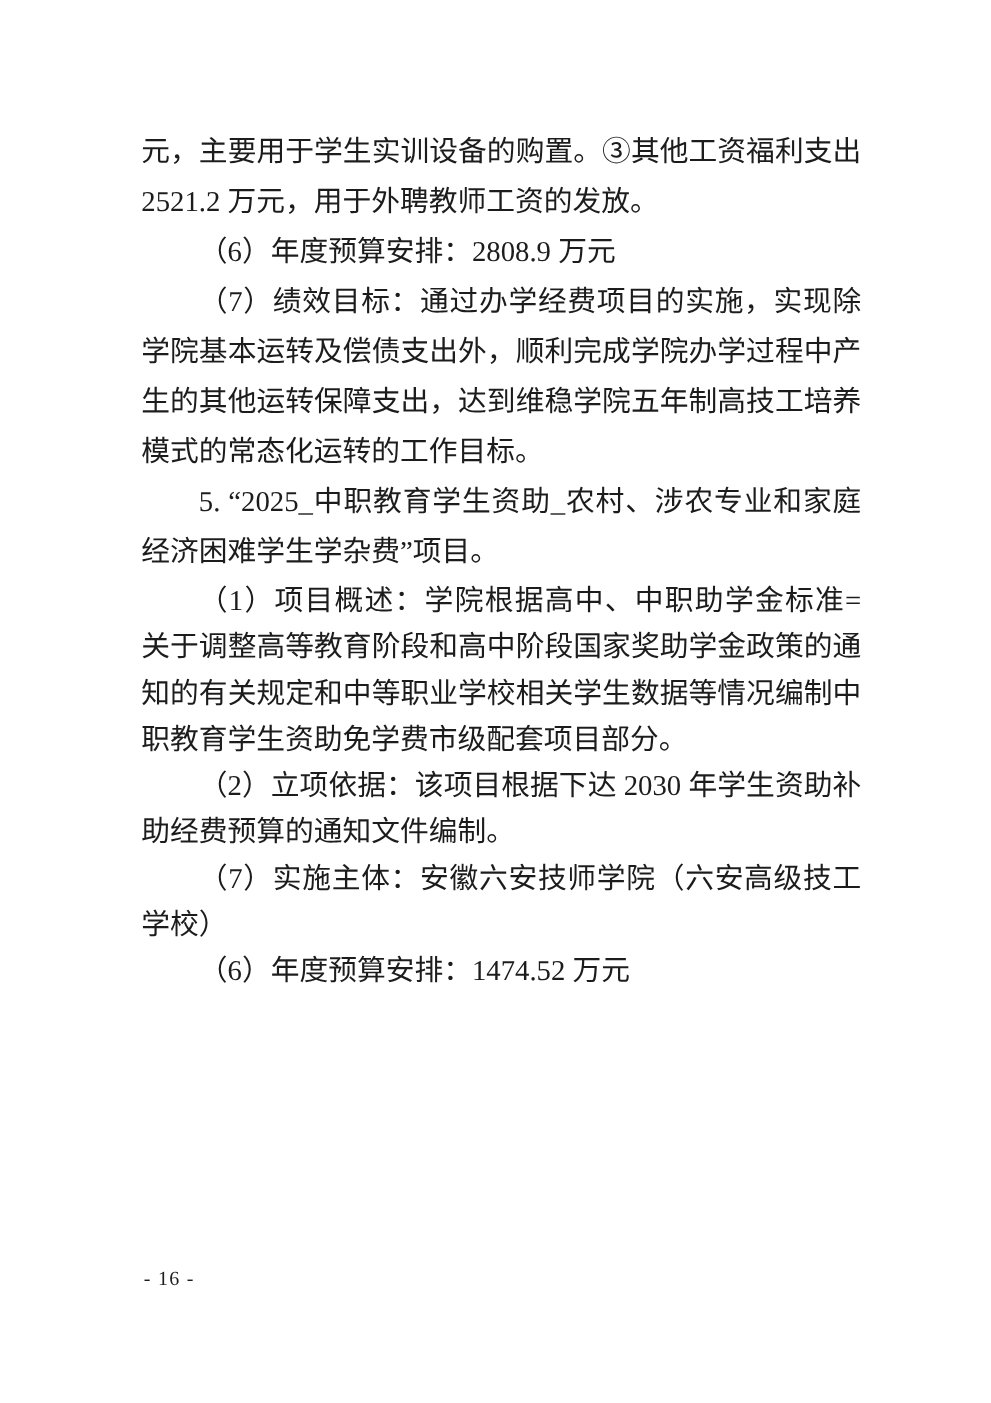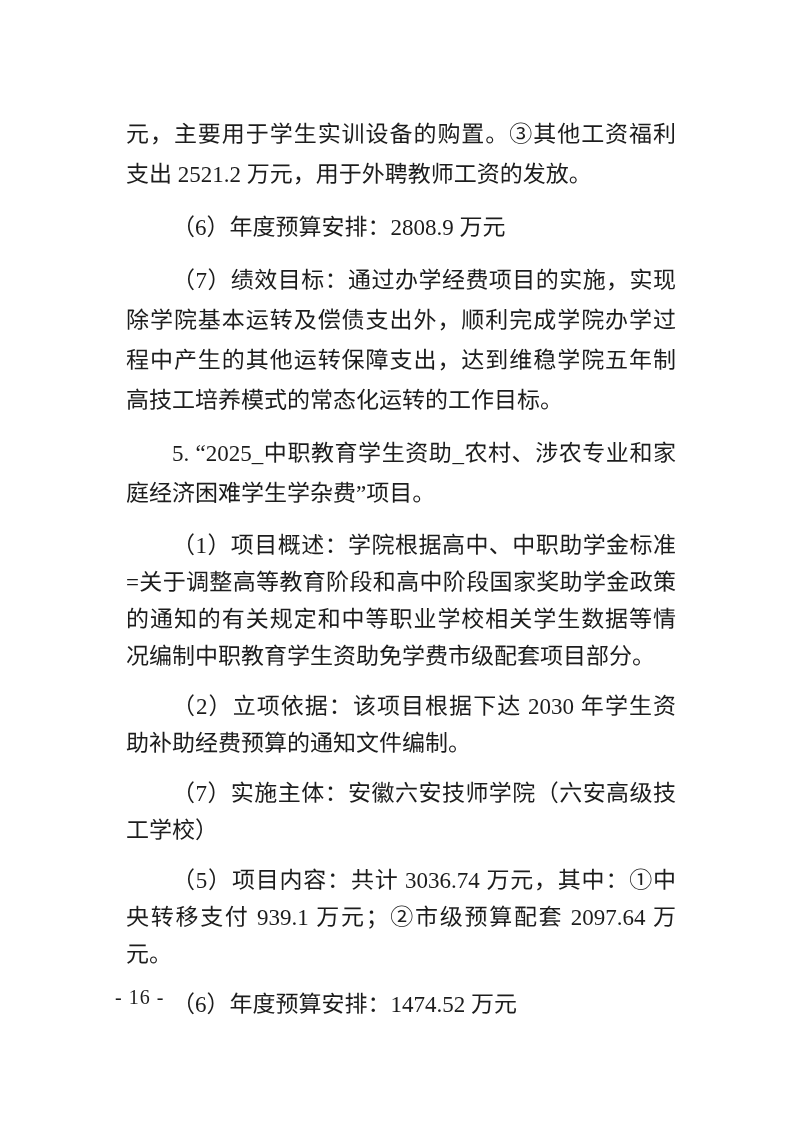--- a/index.html
+++ b/index.html
@@ -20,32 +20,32 @@
     position: absolute;
     left: 113px;
     top: 102px;
     width: 576px;
     text-align: justify;
     font-size: 23px;
   }
   .section-a p { line-height: 40px; }
   .section-b p { line-height: 37px; font-family: Liberation Serif, serif; }
   p.para {
-    margin: 13px;
+    margin: 0;
     padding: 0;
     word-break: break-all;
   }
   p.indent { text-indent: 2em; }
   .heading strong { font-weight: normal; }
   .heading span { font-weight: normal; }
   .footer {
     position: absolute;
     left: 115px;
-    top: 983px;
-    font-size: 20px;
+    top: 1010px;
+    font-size: 16px;
     line-height: 28px;
     letter-spacing: 1px;
     color: #1c1c1c;
     font-family: Liberation Serif, serif;
   }
 </style>
 </head>
 <body>
 
 <div class="page">
@@ -55,20 +55,19 @@
       <p class="para">元，主要用于学生实训设备的购置。③其他工资福利支出 2521.2 万元，用于外聘教师工资的发放。</p>
       <p class="para indent">（6）年度预算安排：2808.9 万元</p>
       <p class="para indent">（7）绩效目标：通过办学经费项目的实施，实现除学院基本运转及偿债支出外，顺利完成学院办学过程中产生的其他运转保障支出，达到维稳学院五年制高技工培养模式的常态化运转的工作目标。</p>
       <p class="para indent heading"><strong>5. “2025_中职教育学生资助_农村、涉农专业和家庭经济困难学生学杂费”</strong><span>项目。</span></p>
     </div>
 
     <div class="section-b">
       <p class="para indent">（1）项目概述：学院根据高中、中职助学金标准=关于调整高等教育阶段和高中阶段国家奖助学金政策的通知的有关规定和中等职业学校相关学生数据等情况编制中职教育学生资助免学费市级配套项目部分。</p>
       <p class="para indent">（2）立项依据：该项目根据下达 2030 年学生资助补助经费预算的通知文件编制。</p>
       <p class="para indent">（7）实施主体：安徽六安技师学院（六安高级技工学校）</p>
-      <p class="para indent">（5）项目内容：共计 3036.74 万元，其中：①中央转移支付 939.1 万元；②市级预算配套 2097.64 万元。</p>
       <p class="para indent">（6）年度预算安排：1474.52 万元</p>
     </div>
 
   </div>
 
   <div class="footer">- 16 -</div>
 </div>
 
 </body></html>

